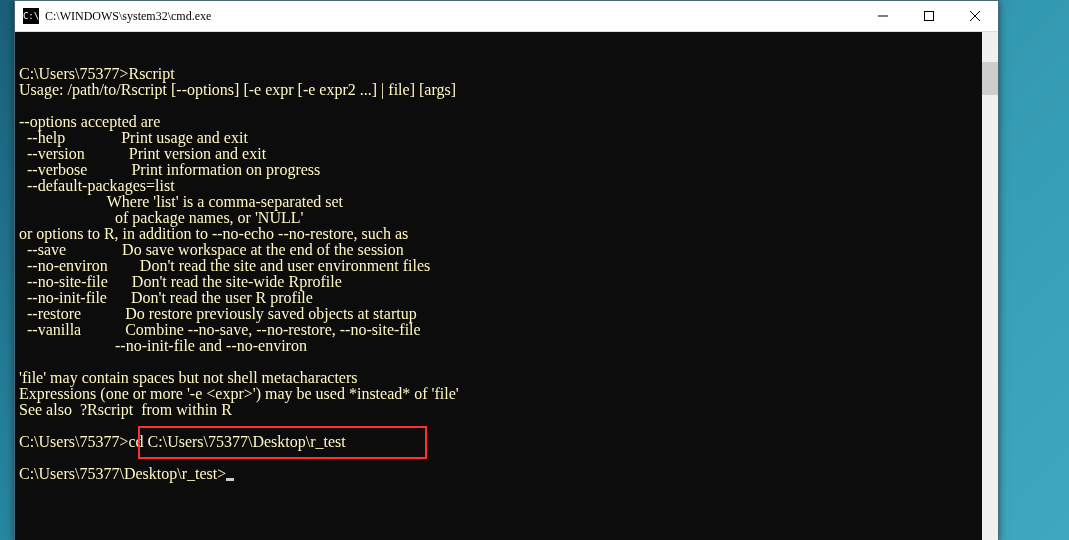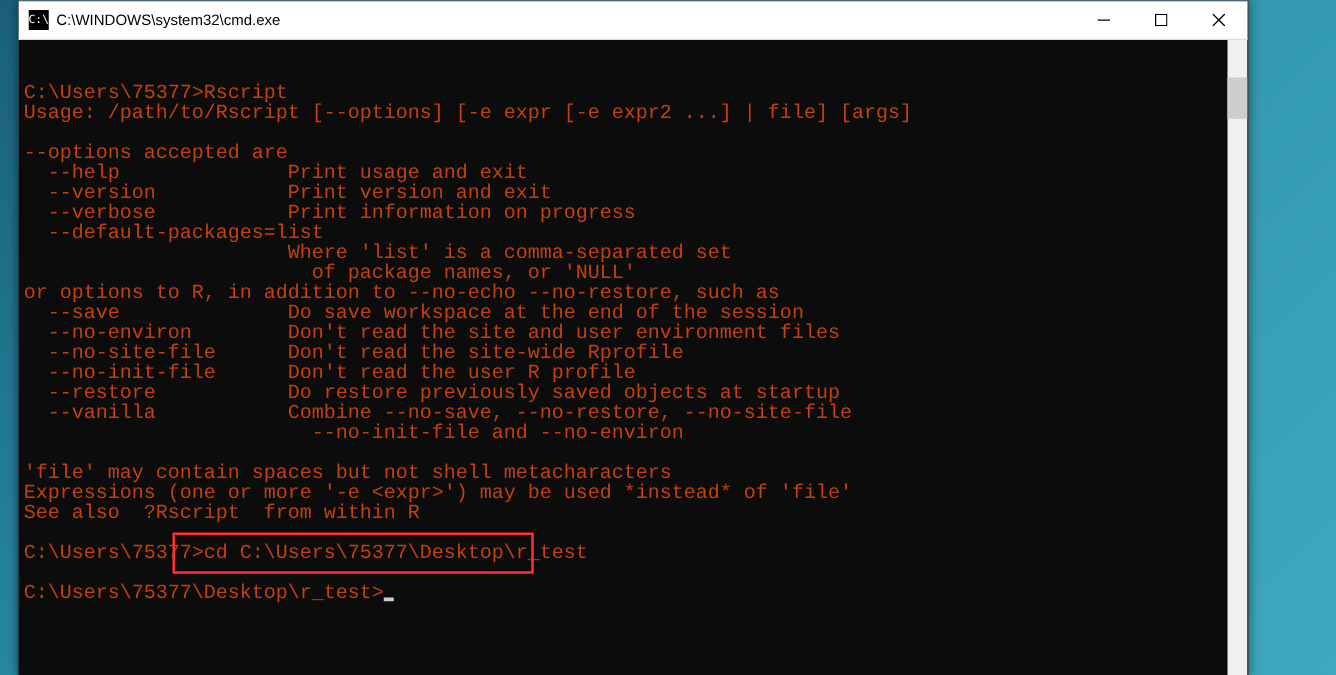--- a/index.html
+++ b/index.html
@@ -41,42 +41,43 @@
     justify-content: center;
     color: #fff;
     font-size: 9px;
     font-family: monospace;
   }
   .titlebar-title {
     margin-left: 6px;
     font-size: 12px;
     color: #000;
     flex: 1;
+    font-family: Liberation Serif, serif;
   }
   .titlebar-buttons {
     display: flex;
     height: 100%;
   }
   .titlebar-btn {
     width: 46px;
     height: 100%;
     display: flex;
     align-items: center;
     justify-content: center;
     color: #000;
   }
   .titlebar-btn svg {
     width: 10px;
     height: 10px;
   }
   .terminal {
     flex: 1;
     background: #0c0c0c;
-    color: #c2410c;
-    font-family: Liberation Mono, monospace;
+    color: #fef9c3;
+    font-family: Liberation Serif, serif;
     font-size: 16px;
     line-height: 16px;
     padding: 2px 4px;
     white-space: pre;
     overflow: hidden;
     position: relative;
   }
   .scrollbar-track {
     position: absolute;
     right: 0;

